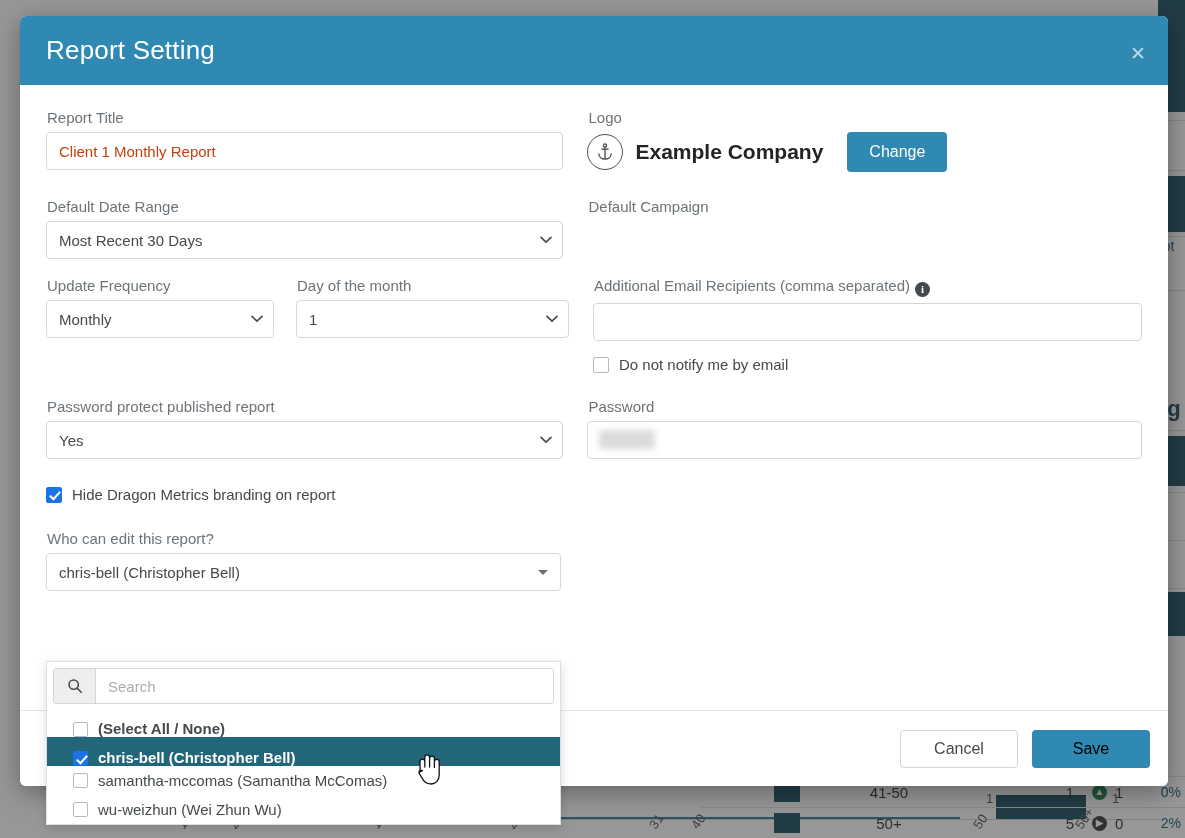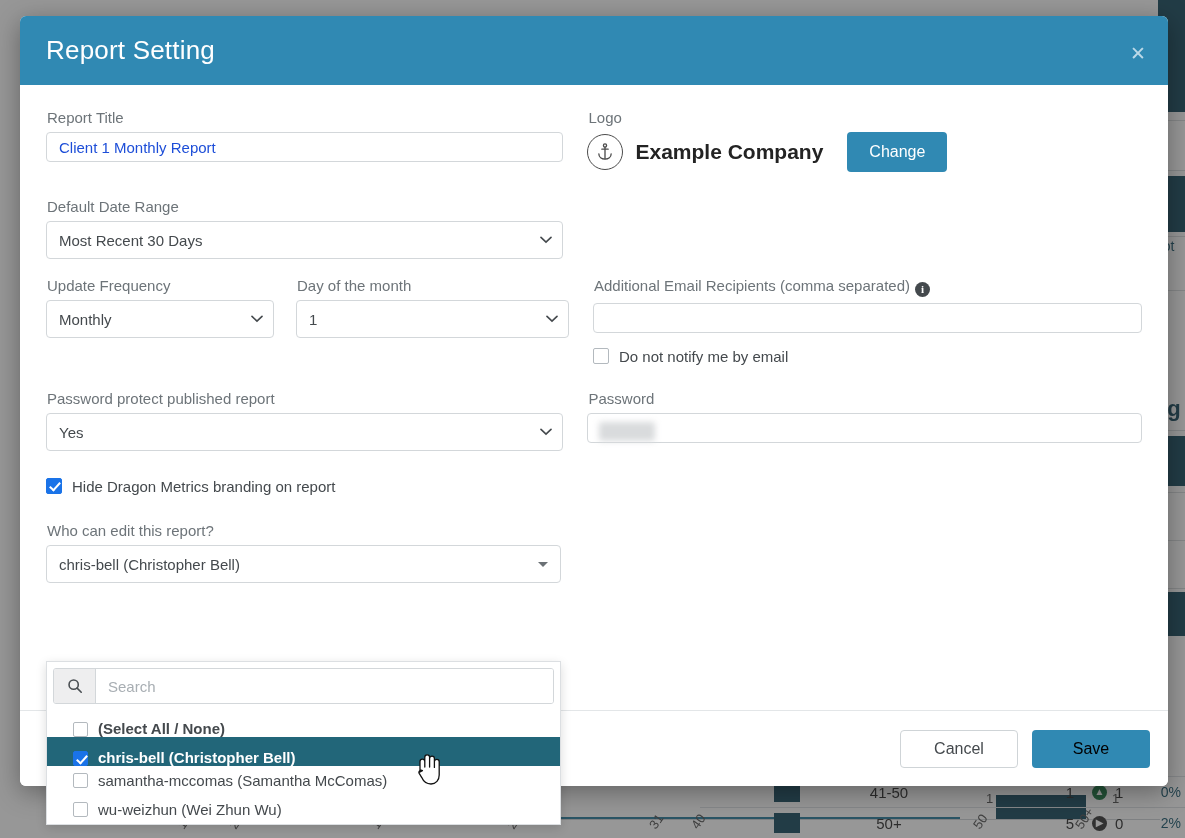--- a/index.html
+++ b/index.html
@@ -113,23 +113,23 @@
   .row { display: flex; }
   .col-left { width: 530px; }
   .col-right { width: 568px; margin-left: 24px; }
 
   label.fld {
     display: block; font-size: 15px; color: #6d7479;
     margin: 0 0 6px 1px; font-weight: normal;
   }
 
   input.txt, .fake-input {
-    width: 100%; height: 30px;
+    width: 100%; height: 38px;
     border: 1px solid #d3d7da; border-radius: 4px;
-    padding: 6px 12px; font-size: 15px; color: #1d4ed8;
+    padding: 6px 12px; font-size: 15px; color: #c2410c;
     background: #fff; outline: none;
     font-family: "Liberation Sans", sans-serif;
   }
   input.txt::placeholder { color: #a8aeb3; }
 
   .sel-wrap { position: relative; width: 100%; }
   select.sel {
     width: 100%; height: 38px;
     border: 1px solid #d3d7da; border-radius: 4px;
     padding: 6px 30px 6px 12px; font-size: 15px; color: #44494d;
@@ -162,21 +162,21 @@
   .w-day { width: 273px; }
 
   .info-dot {
     display: inline-flex; align-items: center; justify-content: center;
     width: 15px; height: 15px; border-radius: 50%;
     background: #44494d; color: #fff; font-size: 11px;
     font-weight: bold; font-family: "Liberation Serif", serif;
     vertical-align: -2px; margin-left: 5px; line-height: 1;
   }
 
-  .cbx-row { display: flex; gap: 10px; }
+  .cbx-row { display: flex; align-items: center; gap: 10px; }
   .cbx {
     width: 16px; height: 16px; border: 1px solid #b3b9be; border-radius: 2px;
     background: #fff; flex: 0 0 auto; position: relative; cursor: pointer;
   }
   .cbx.checked { background: #1a73e8; border-color: #1a73e8; }
   .cbx.checked::after {
     content: ""; position: absolute; left: 5px; top: 1px;
     width: 4px; height: 9px; border: solid #fff;
     border-width: 0 2px 2px 0; transform: rotate(42deg);
   }
@@ -360,20 +360,21 @@
             <option>Most Recent 30 Days</option>
           </select>
           <span class="chev">
             <svg viewBox="0 0 12 8" width="12" height="8">
                 <path d="M1 1.4 L6 6.2 L11 1.4" stroke="#44494d" stroke-width="1.6" fill="none" stroke-linecap="round"></path>
               </svg>
           </span>
         </div>
       </div>
       <div class="col-right">
+        <label class="fld">Default Campaign</label>
       </div>
     </div>
 
     <div class="row" style="margin-top:18px;">
       <div class="col-left two-up">
         <div class="w-freq">
           <label class="fld">Update Frequency</label>
           <div class="sel-wrap">
             <select class="sel">
               <option>Monthly</option>

